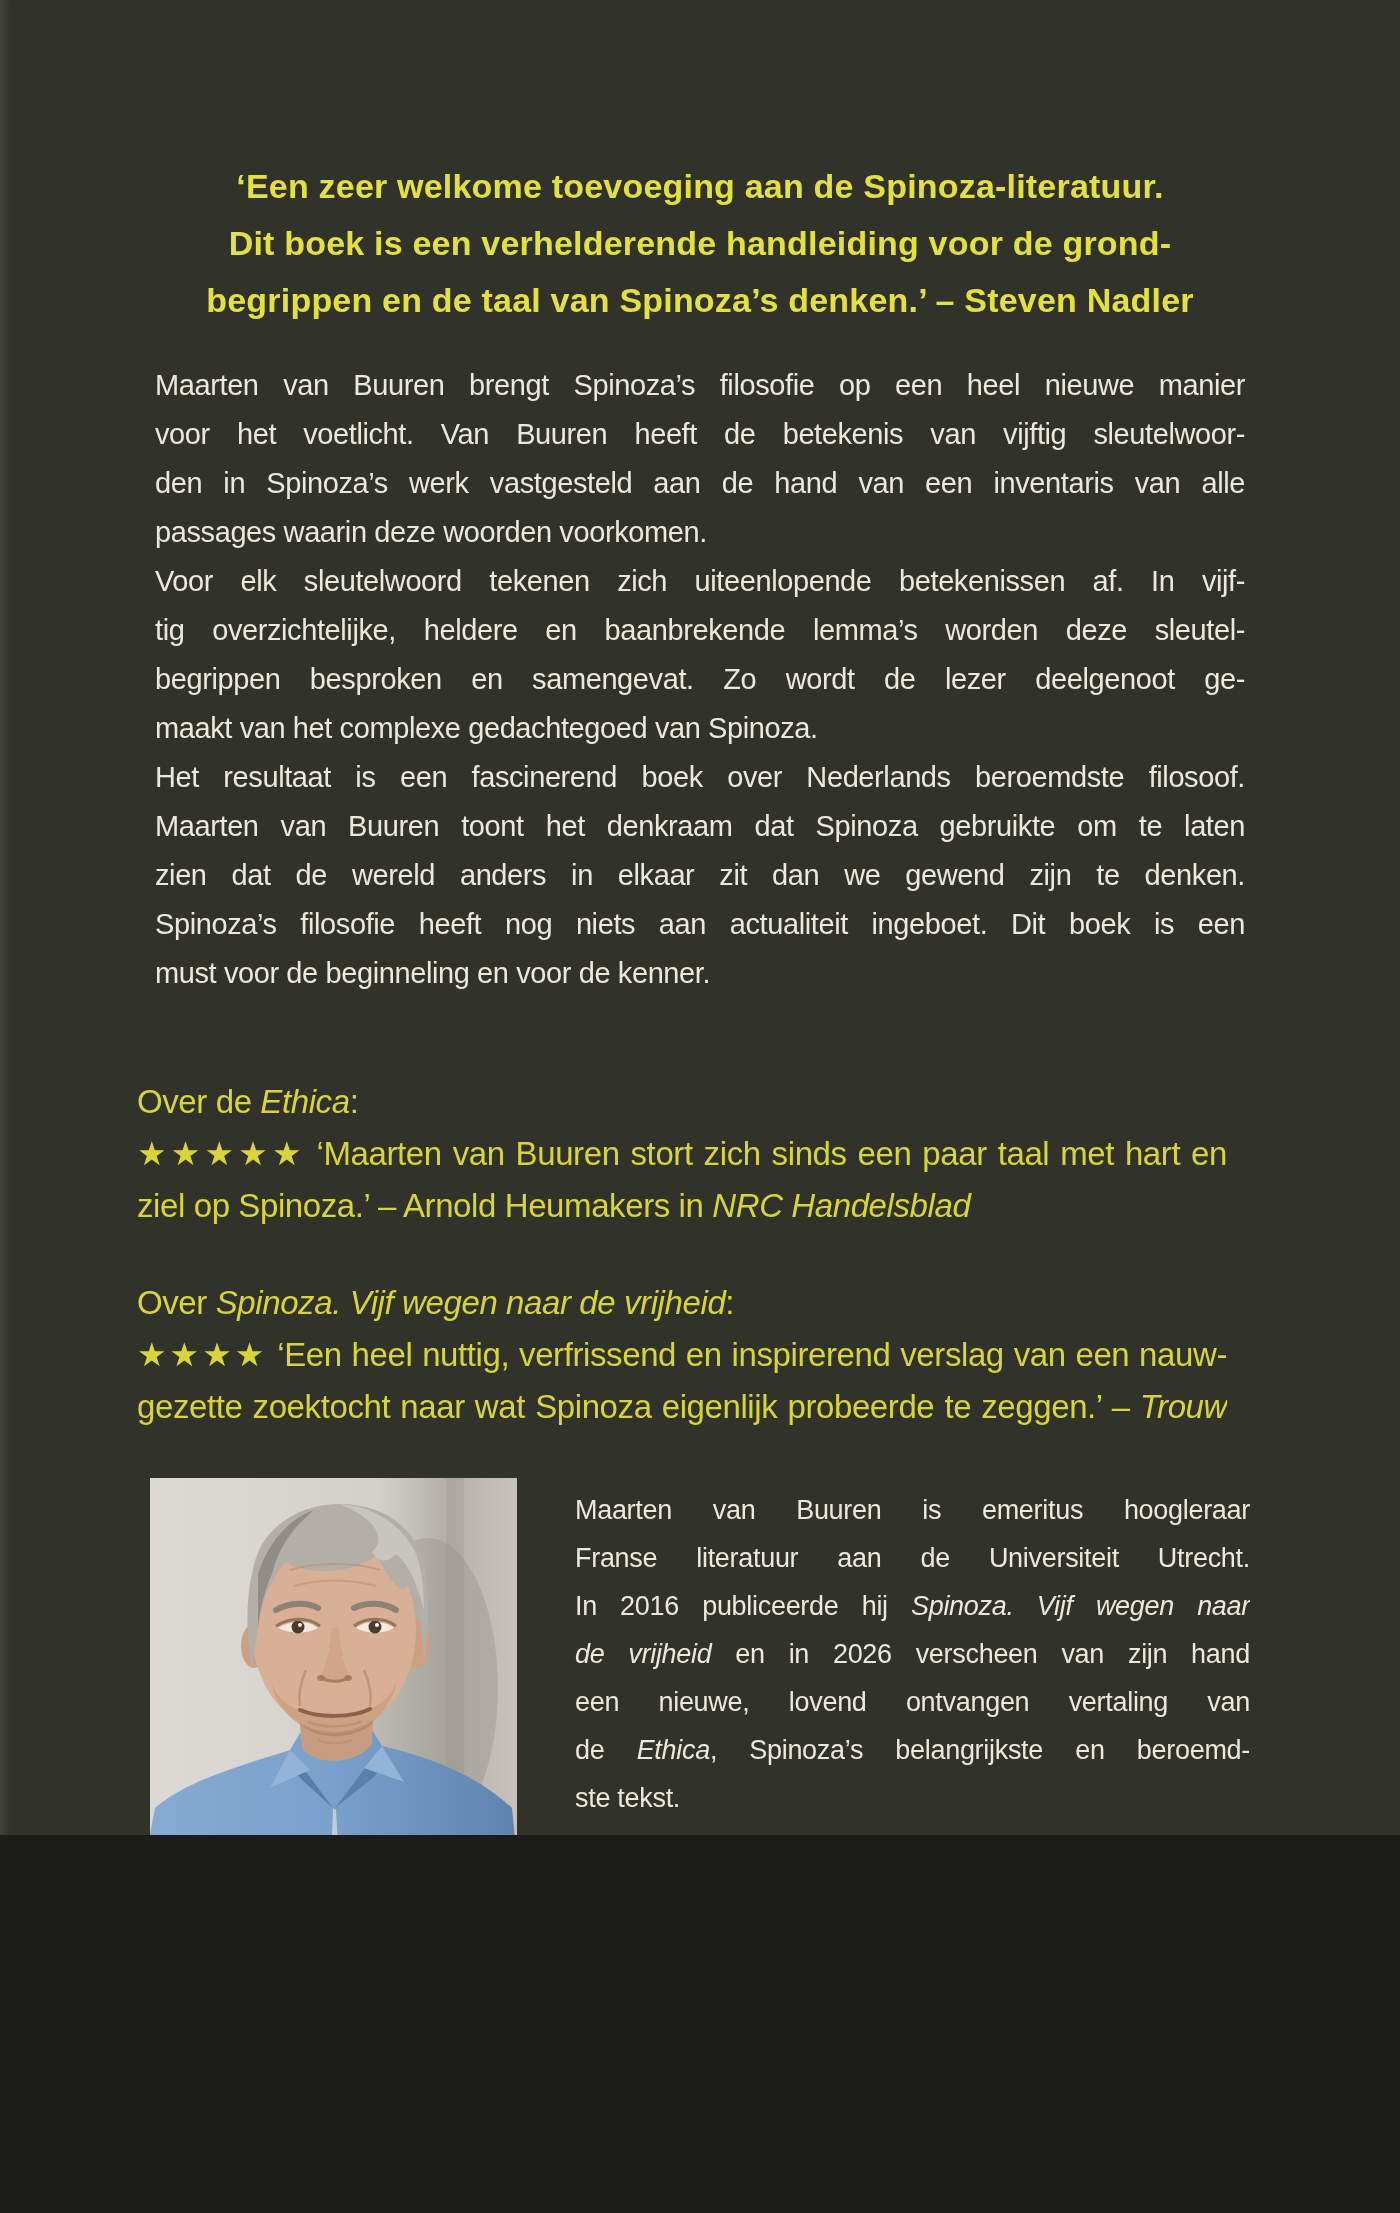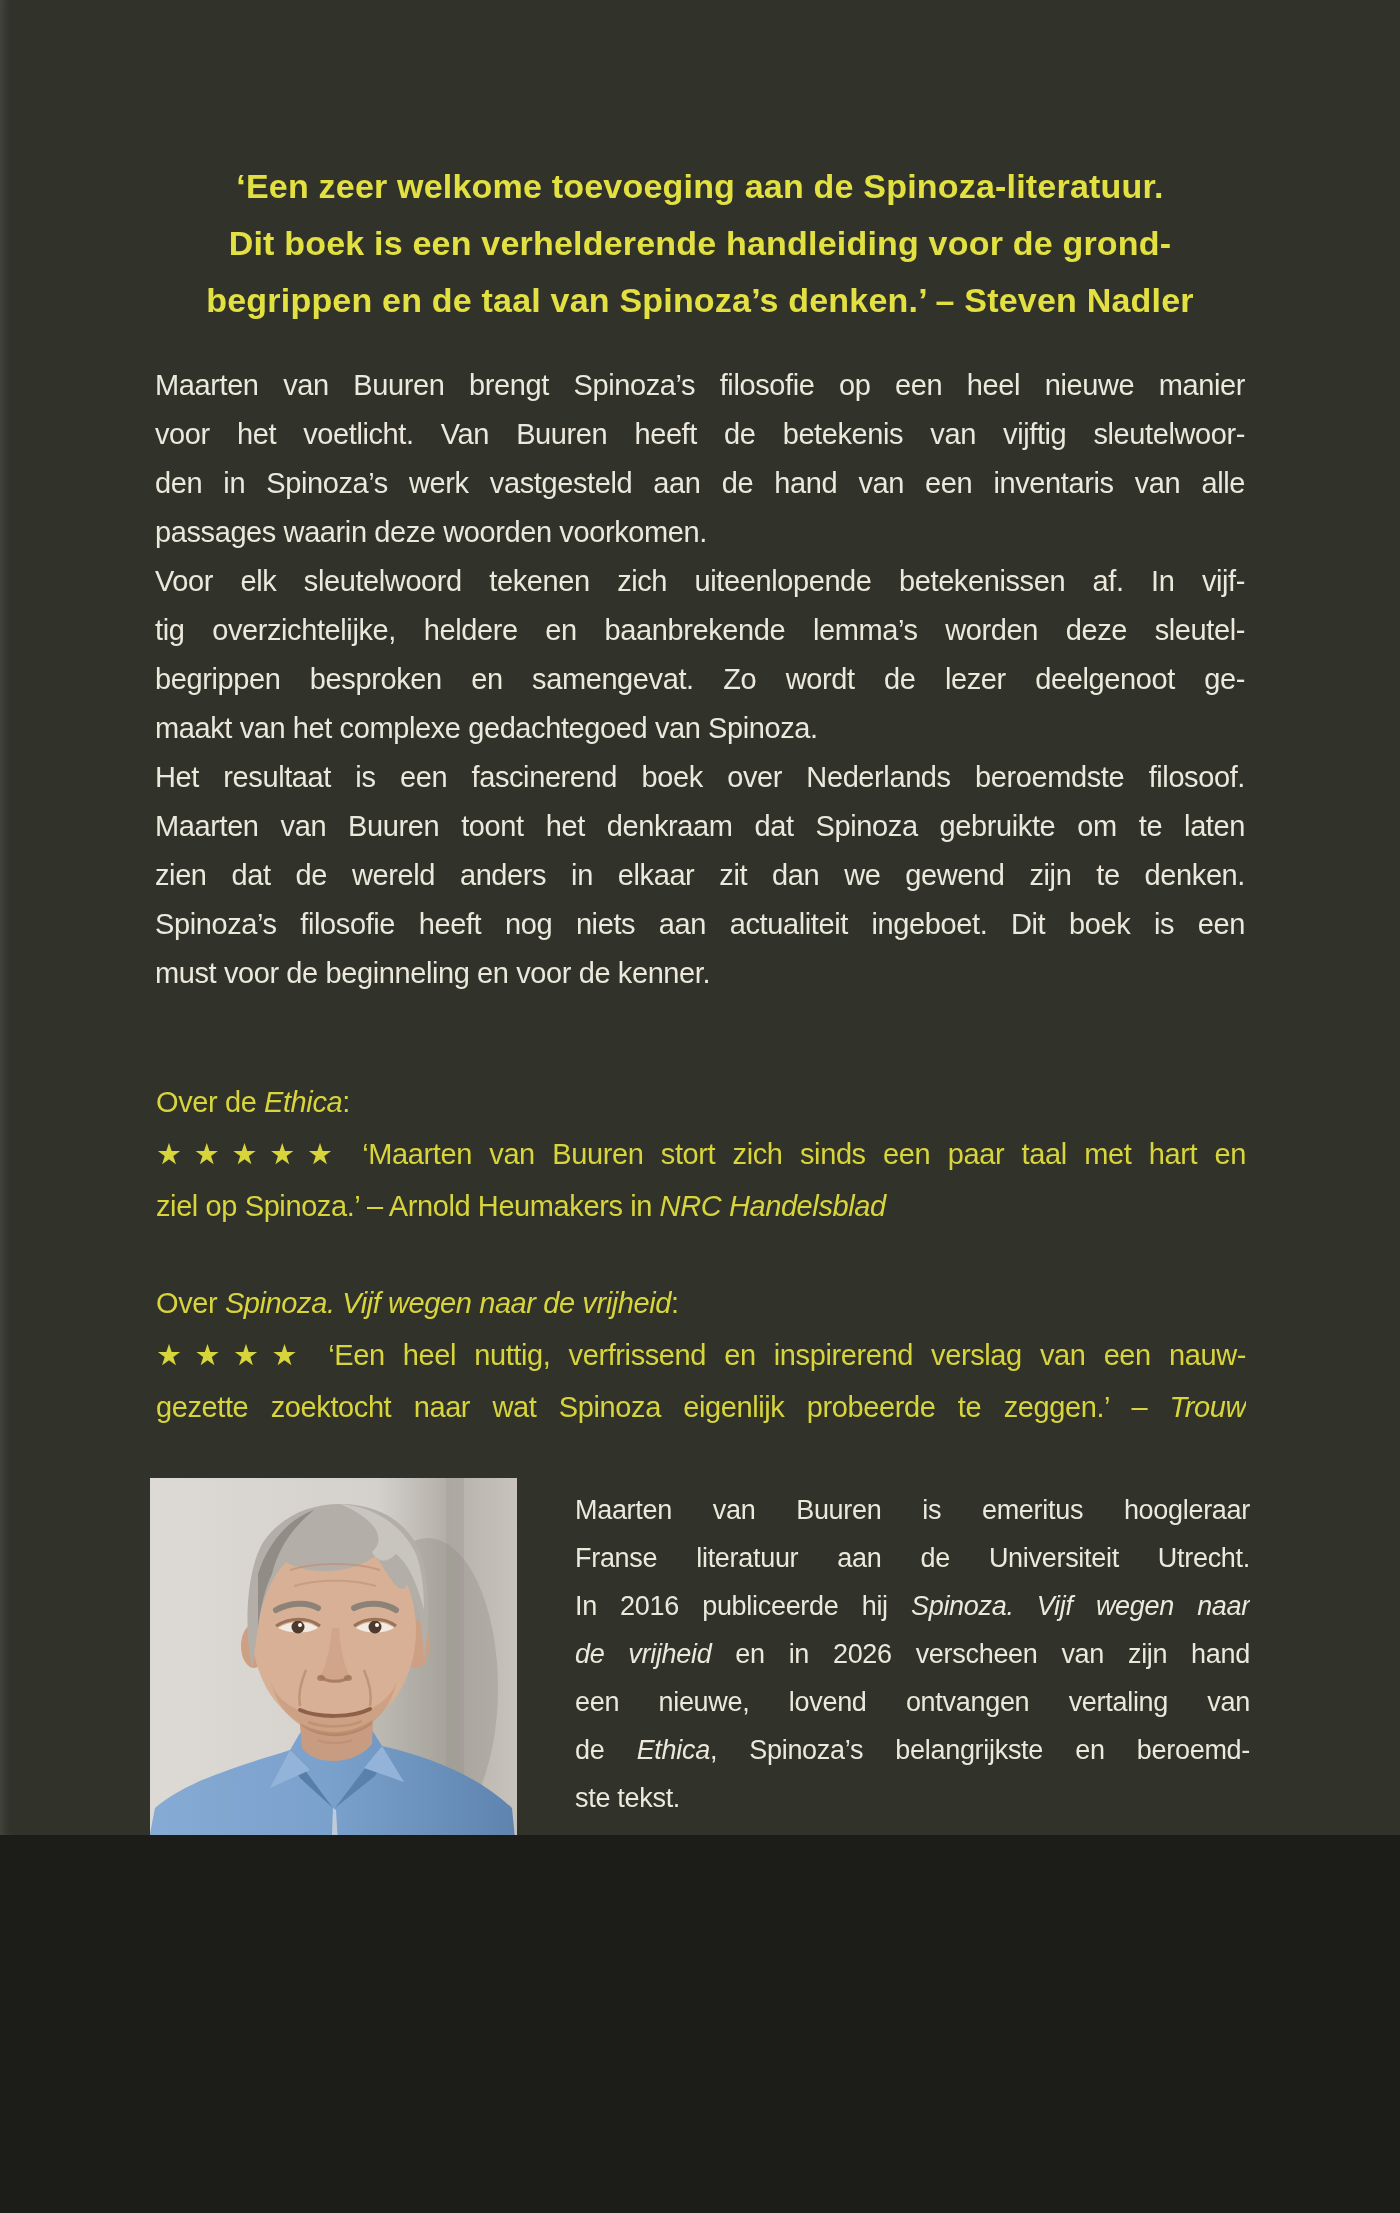--- a/index.html
+++ b/index.html
@@ -31,22 +31,22 @@
     letter-spacing: -0.4px;
     line-height: 49px;
   }
   .line { height: 49px; overflow: hidden; }
   .jf { text-align: justify; text-align-last: justify; }
   .last { text-align: left; text-align-last: left; }
 
   
   .review {
     position: absolute;
-    left: 156px; width: 1090px;
-    font-size: 29px;
+    left: 137px; width: 1090px;
+    font-size: 33px;
     letter-spacing: -0.4px;
     line-height: 52px;
   }
   .review .line { height: 52px; }
   .review-1 { top: 1076px; }
   .review-2 { top: 1277px; }
   .it { font-style: italic; }
   .stars { letter-spacing: 2px; }
 
   

